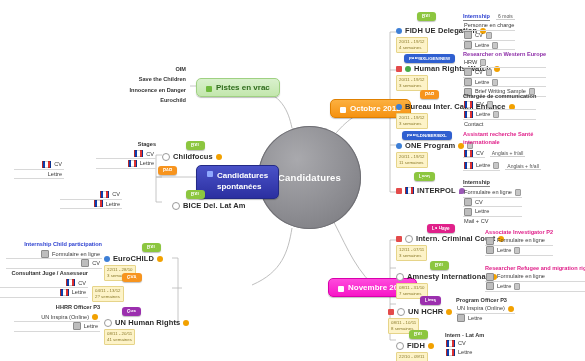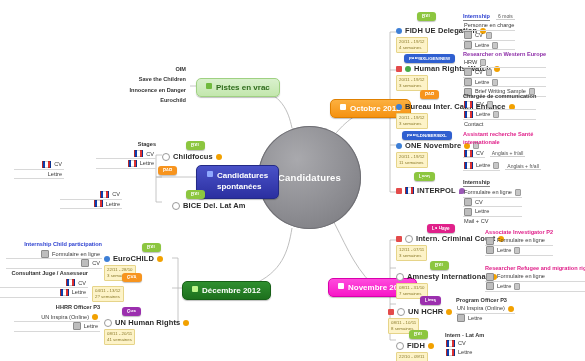--- a/index.html
+++ b/index.html
@@ -17,21 +17,21 @@
     position:absolute;left:258px;top:126px;width:103px;height:103px;border-radius:50%;
     background:radial-gradient(circle at 38% 32%, #a9a9ad 0%, #8e8e93 55%, #77777c 100%);
     box-shadow:inset 0 0 0 1px #6f6f74;
     display:flex;flex-direction:column;align-items:center;justify-content:center;
     color:#ffffff;font-weight:bold;font-size:9.5px;letter-spacing:.2px;text-align:center;line-height:2.0;
   }
   .central span{display:block;}
 
   
   .pill{
-    position:absolute;display:flex;align-items:flex-start;gap:4px;
+    position:absolute;display:flex;align-items:flex-end;gap:4px;
     padding:4px 9px;border-radius:5px;color:#fff;font-size:8px;font-weight:bold;
     white-space:nowrap;box-shadow:0 1px 1px rgba(0,0,0,.25);
   }
   .pill .mk{width:6px;height:6px;border-radius:1px;background:rgba(255,255,255,.9);flex:none;}
   .pill.green{background:linear-gradient(#d9f0cd,#c3e7ad);color:#2f6b1d;border:1px solid #9fd182;}
   .pill.green .mk{background:#6fba3d;}
   .pill.orange{background:linear-gradient(#fcb040,#f59211);border:1px solid #e08000;}
   .pill.orange .mk{background:#fff;}
   .pill.magenta{background:linear-gradient(#ff4bdd,#f716c7);border:1px solid #d900ab;}
   .pill.magenta .mk{background:#fff;}
@@ -287,21 +287,21 @@
       </div>
     <div class="row nb">
         <span>Contact</span>
       </div>
   </div>
 
   <div class="callout c-blue" style="left:402px;top:131px;">PAR/LDN/BER/BXL</div>
   <div class="org" style="left:396px;top:141px;">
     <div class="line1">
       <span class="ico ball"></span>
-      <span class="name">ONE Novembre</span>
+      <span class="name">ONE Program</span>
       <span class="ico star"></span>
       <span class="ico sm"></span>
     </div>
     <div class="stamp">
       <i>20/11 - 19/12</i>
       <i>11 semaines</i>
     </div>
   </div>
   <div class="detail" style="left:463px;top:130px;">
     <div class="hdr pink" style="white-space:normal;width:104px;">Assistant recherche Santé internationale</div>
@@ -448,24 +448,20 @@
     <div class="row nb">
         <span class="flag fr"></span>
         <span>CV</span>
       </div>
     <div class="row nb">
         <span class="flag fr"></span>
         <span>Lettre</span>
       </div>
   </div>
 
-  <div class="pill darkgreen" style="left:182px;top:281px;">
-    <span class="mk"></span>
-    <span>Décembre 2012</span>
-  </div>
 
   <div class="callout c-green" style="left:142px;top:243px;">BXL</div>
   <div class="org" style="left:104px;top:254px;">
     <div class="line1">
       <span class="ico ball"></span>
       <span class="name">EuroCHILD</span>
       <span class="ico star"></span>
     </div>
     <div class="stamp">
       <i>22/11 - 28/10</i>

